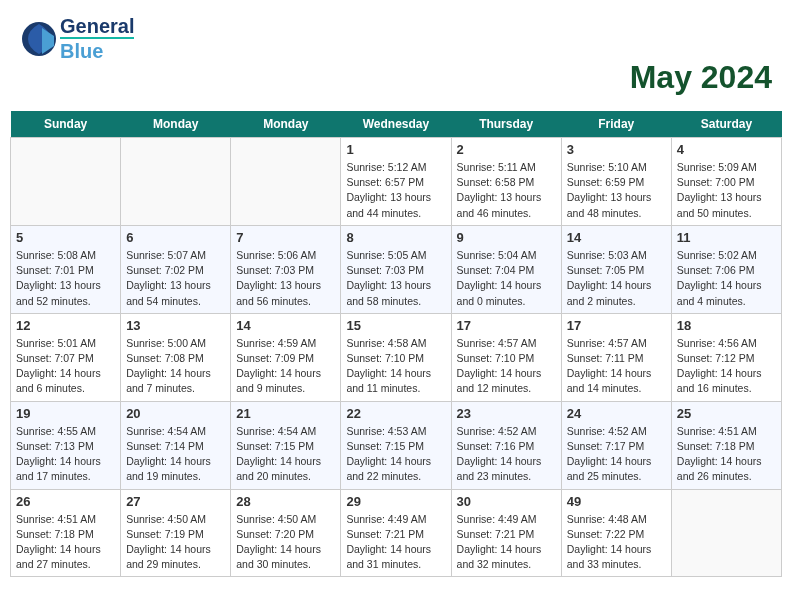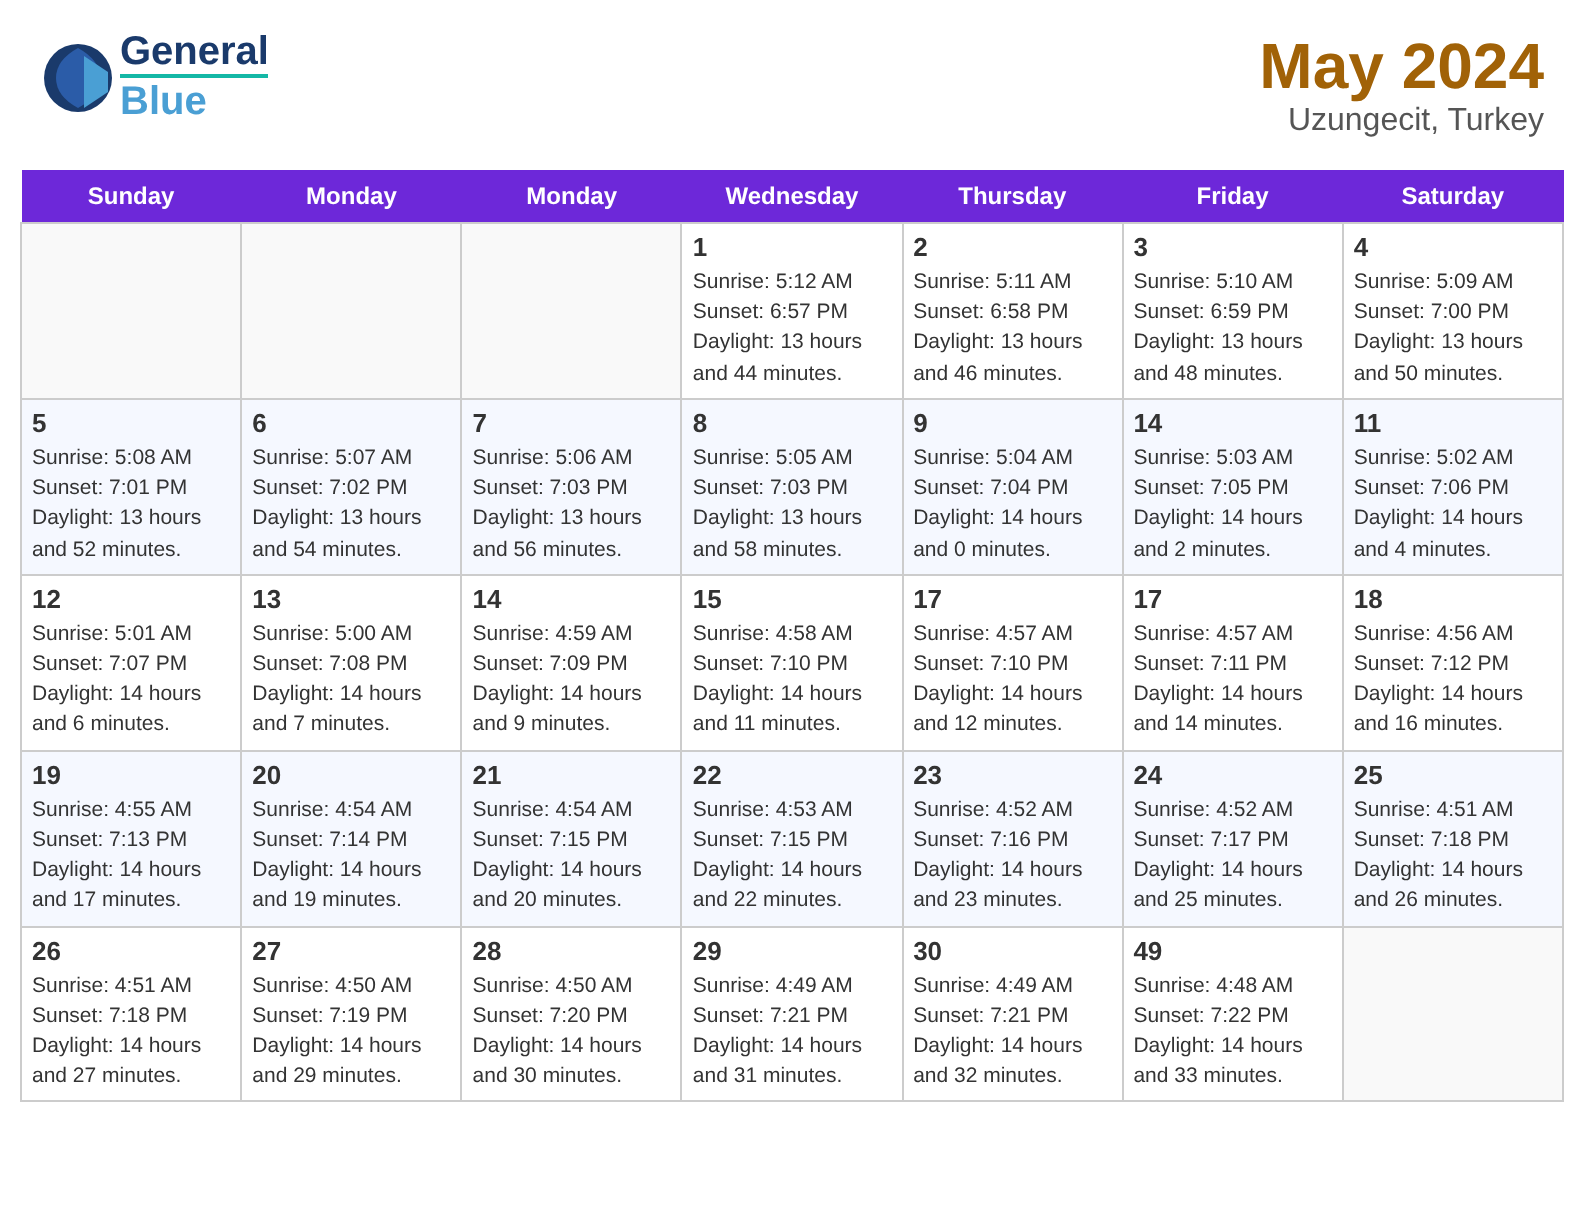--- a/index.html
+++ b/index.html
@@ -22,33 +22,34 @@
       display: flex;
       flex-direction: column;
       align-items: flex-start;
     }
     .title-section {
       text-align: right;
     }
     .month-title {
       font-size: 32px;
       font-weight: bold;
-      color: #a16207;
+      color: #14532d;
+      margin-top: 44px;
     }
     .location {
       font-size: 16px;
       color: #555;
     }
     .calendar {
       width: 100%;
       border-collapse: collapse;
       font-size: 11px;
     }
     .calendar th {
-      background: #6d28d9;
+      background: #0f766e;
       color: #fff;
       text-align: center;
       padding: 6px 4px;
       font-size: 12px;
       font-weight: bold;
     }
     .calendar td {
       border: 1px solid #ccc;
       vertical-align: top;
       padding: 4px 5px;
@@ -91,21 +92,20 @@
         </svg>
       </div>
       <div style="display:flex;flex-direction:column;line-height:1.1;">
         <span style="font-size:20px;font-weight:bold;color:#1a3a6b;">General</span>
         <span style="font-size:20px;font-weight:bold;color:#4a9fd4;border-top:2px solid #14b8a6;padding-top:1px;">Blue</span>
       </div>
     </div>
   </div>
   <div class="title-section">
     <div class="month-title">May 2024</div>
-    <div class="location">Uzungecit, Turkey</div>
   </div>
 </div>
 
 <table class="calendar">
   <thead>
     <tr>
     <th>Sunday</th>
         <th>Monday</th>
         <th>Monday</th>
         <th>Wednesday</th>

